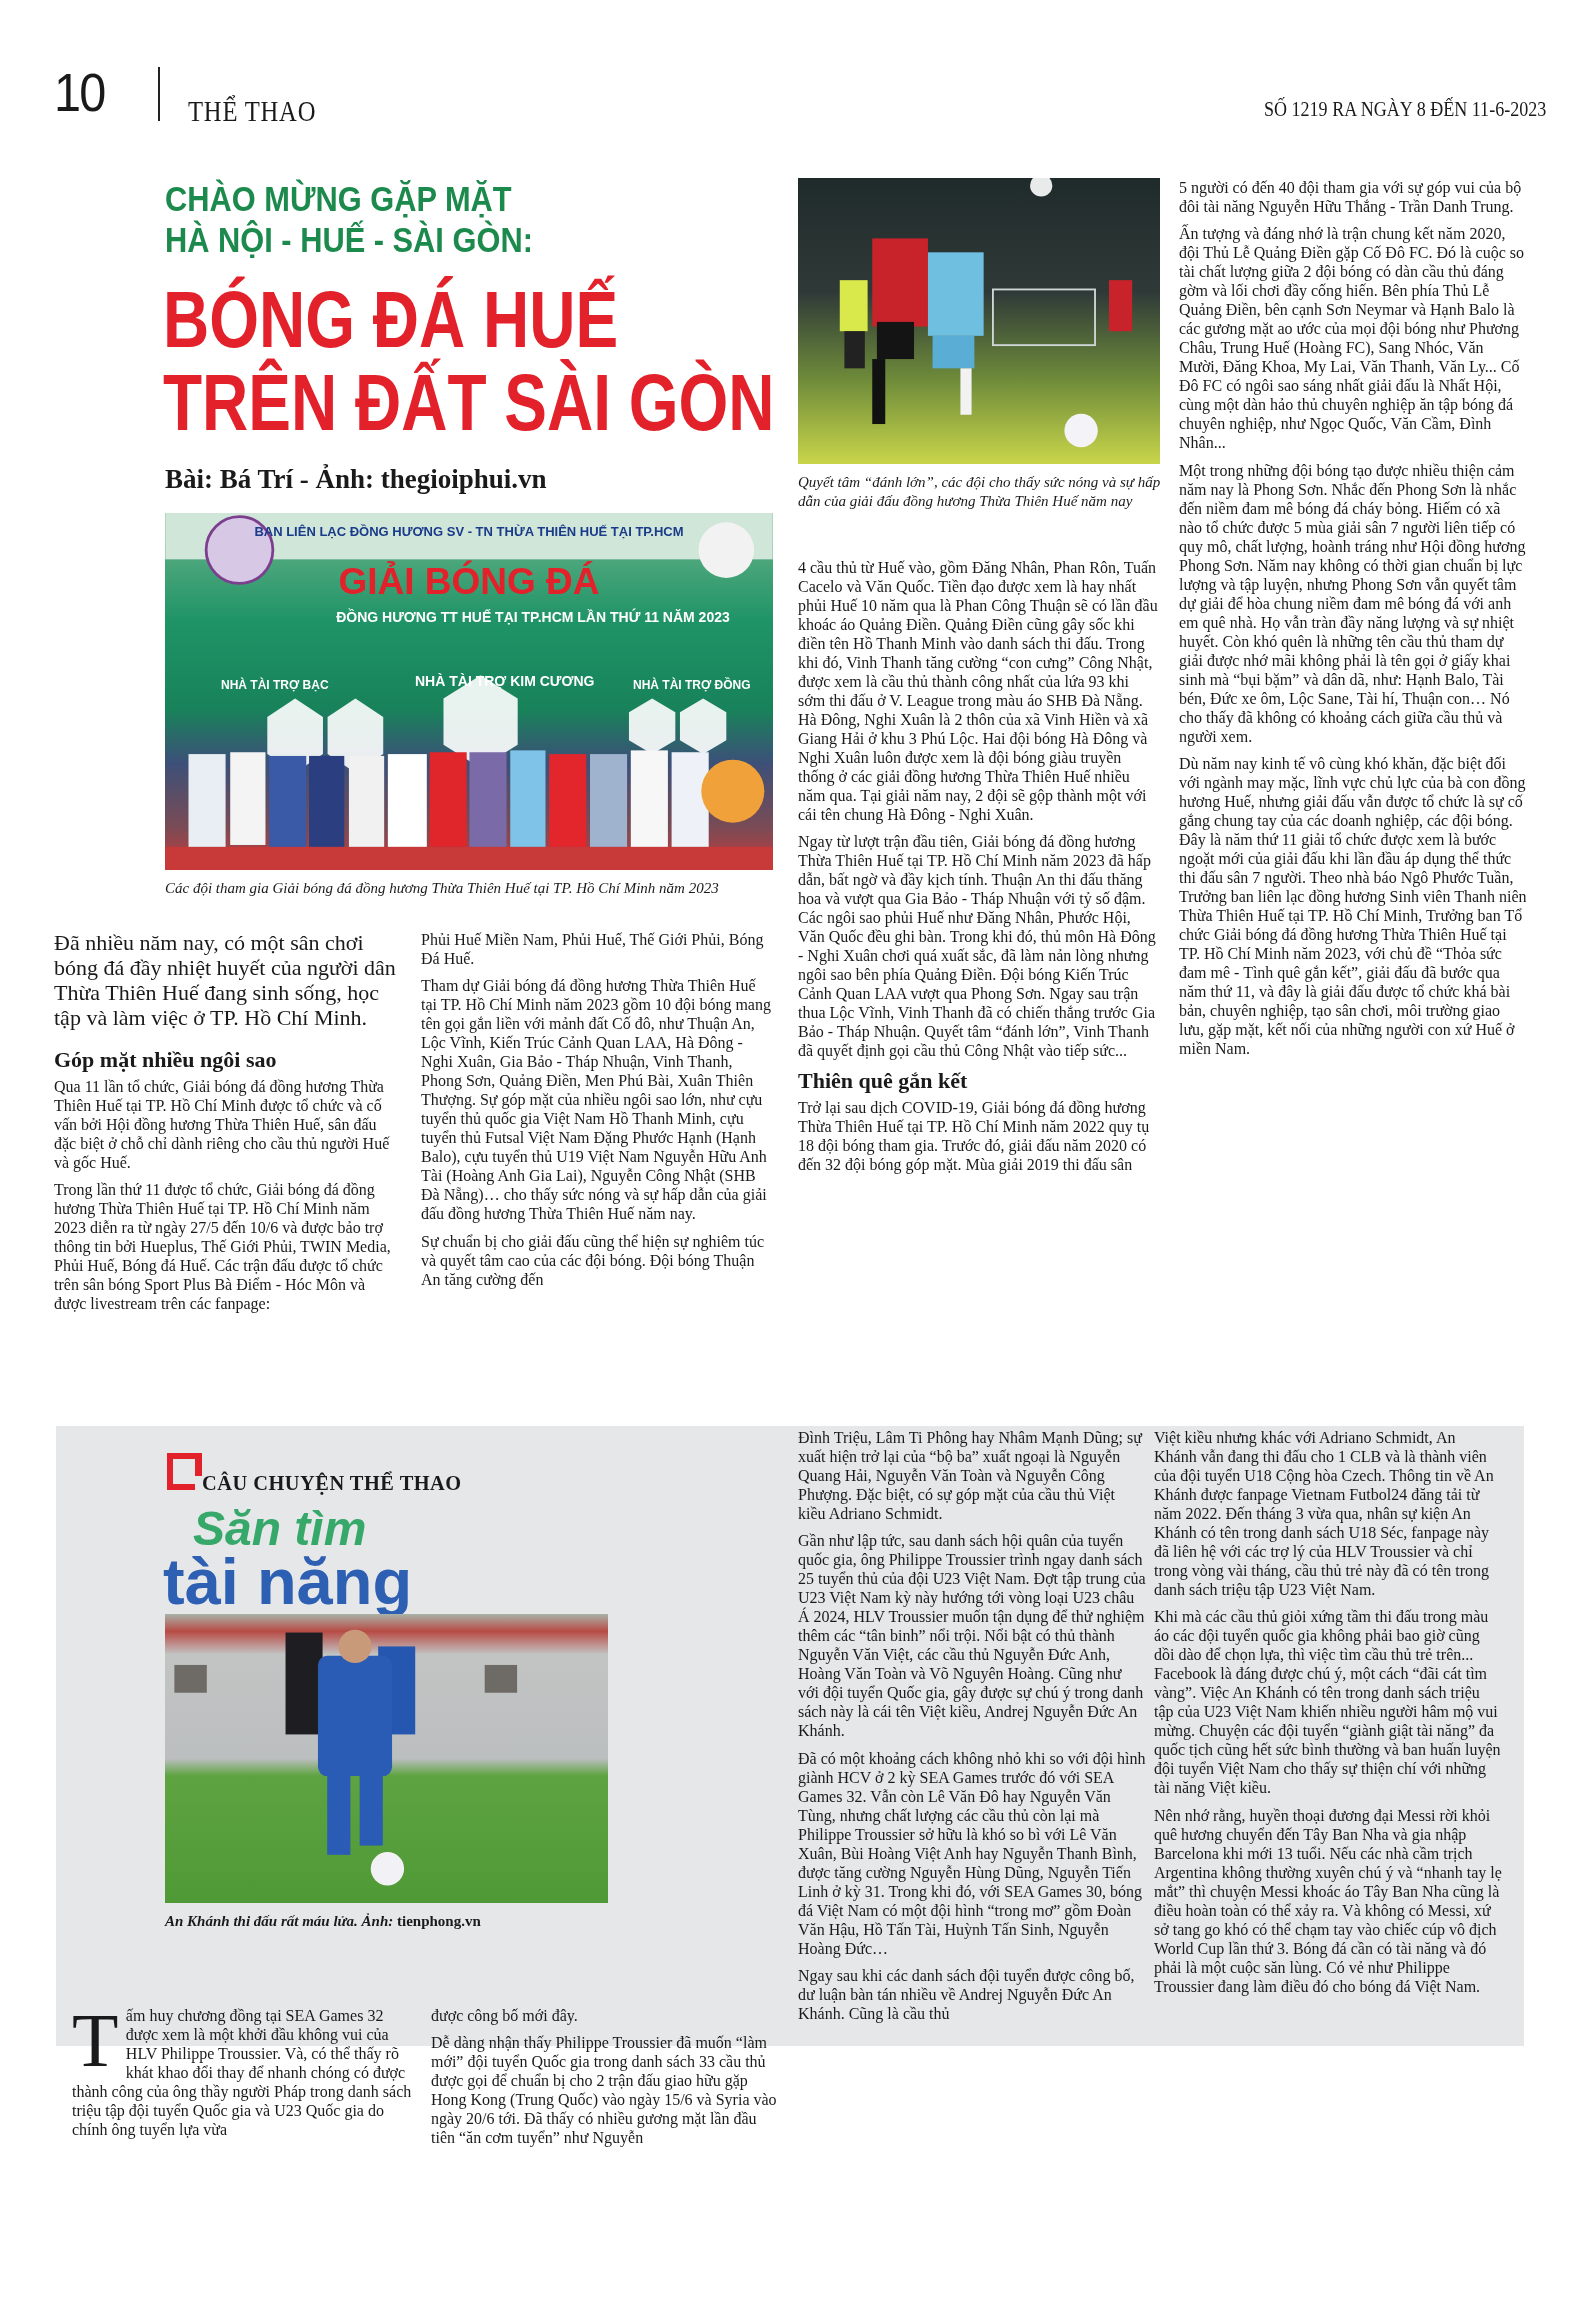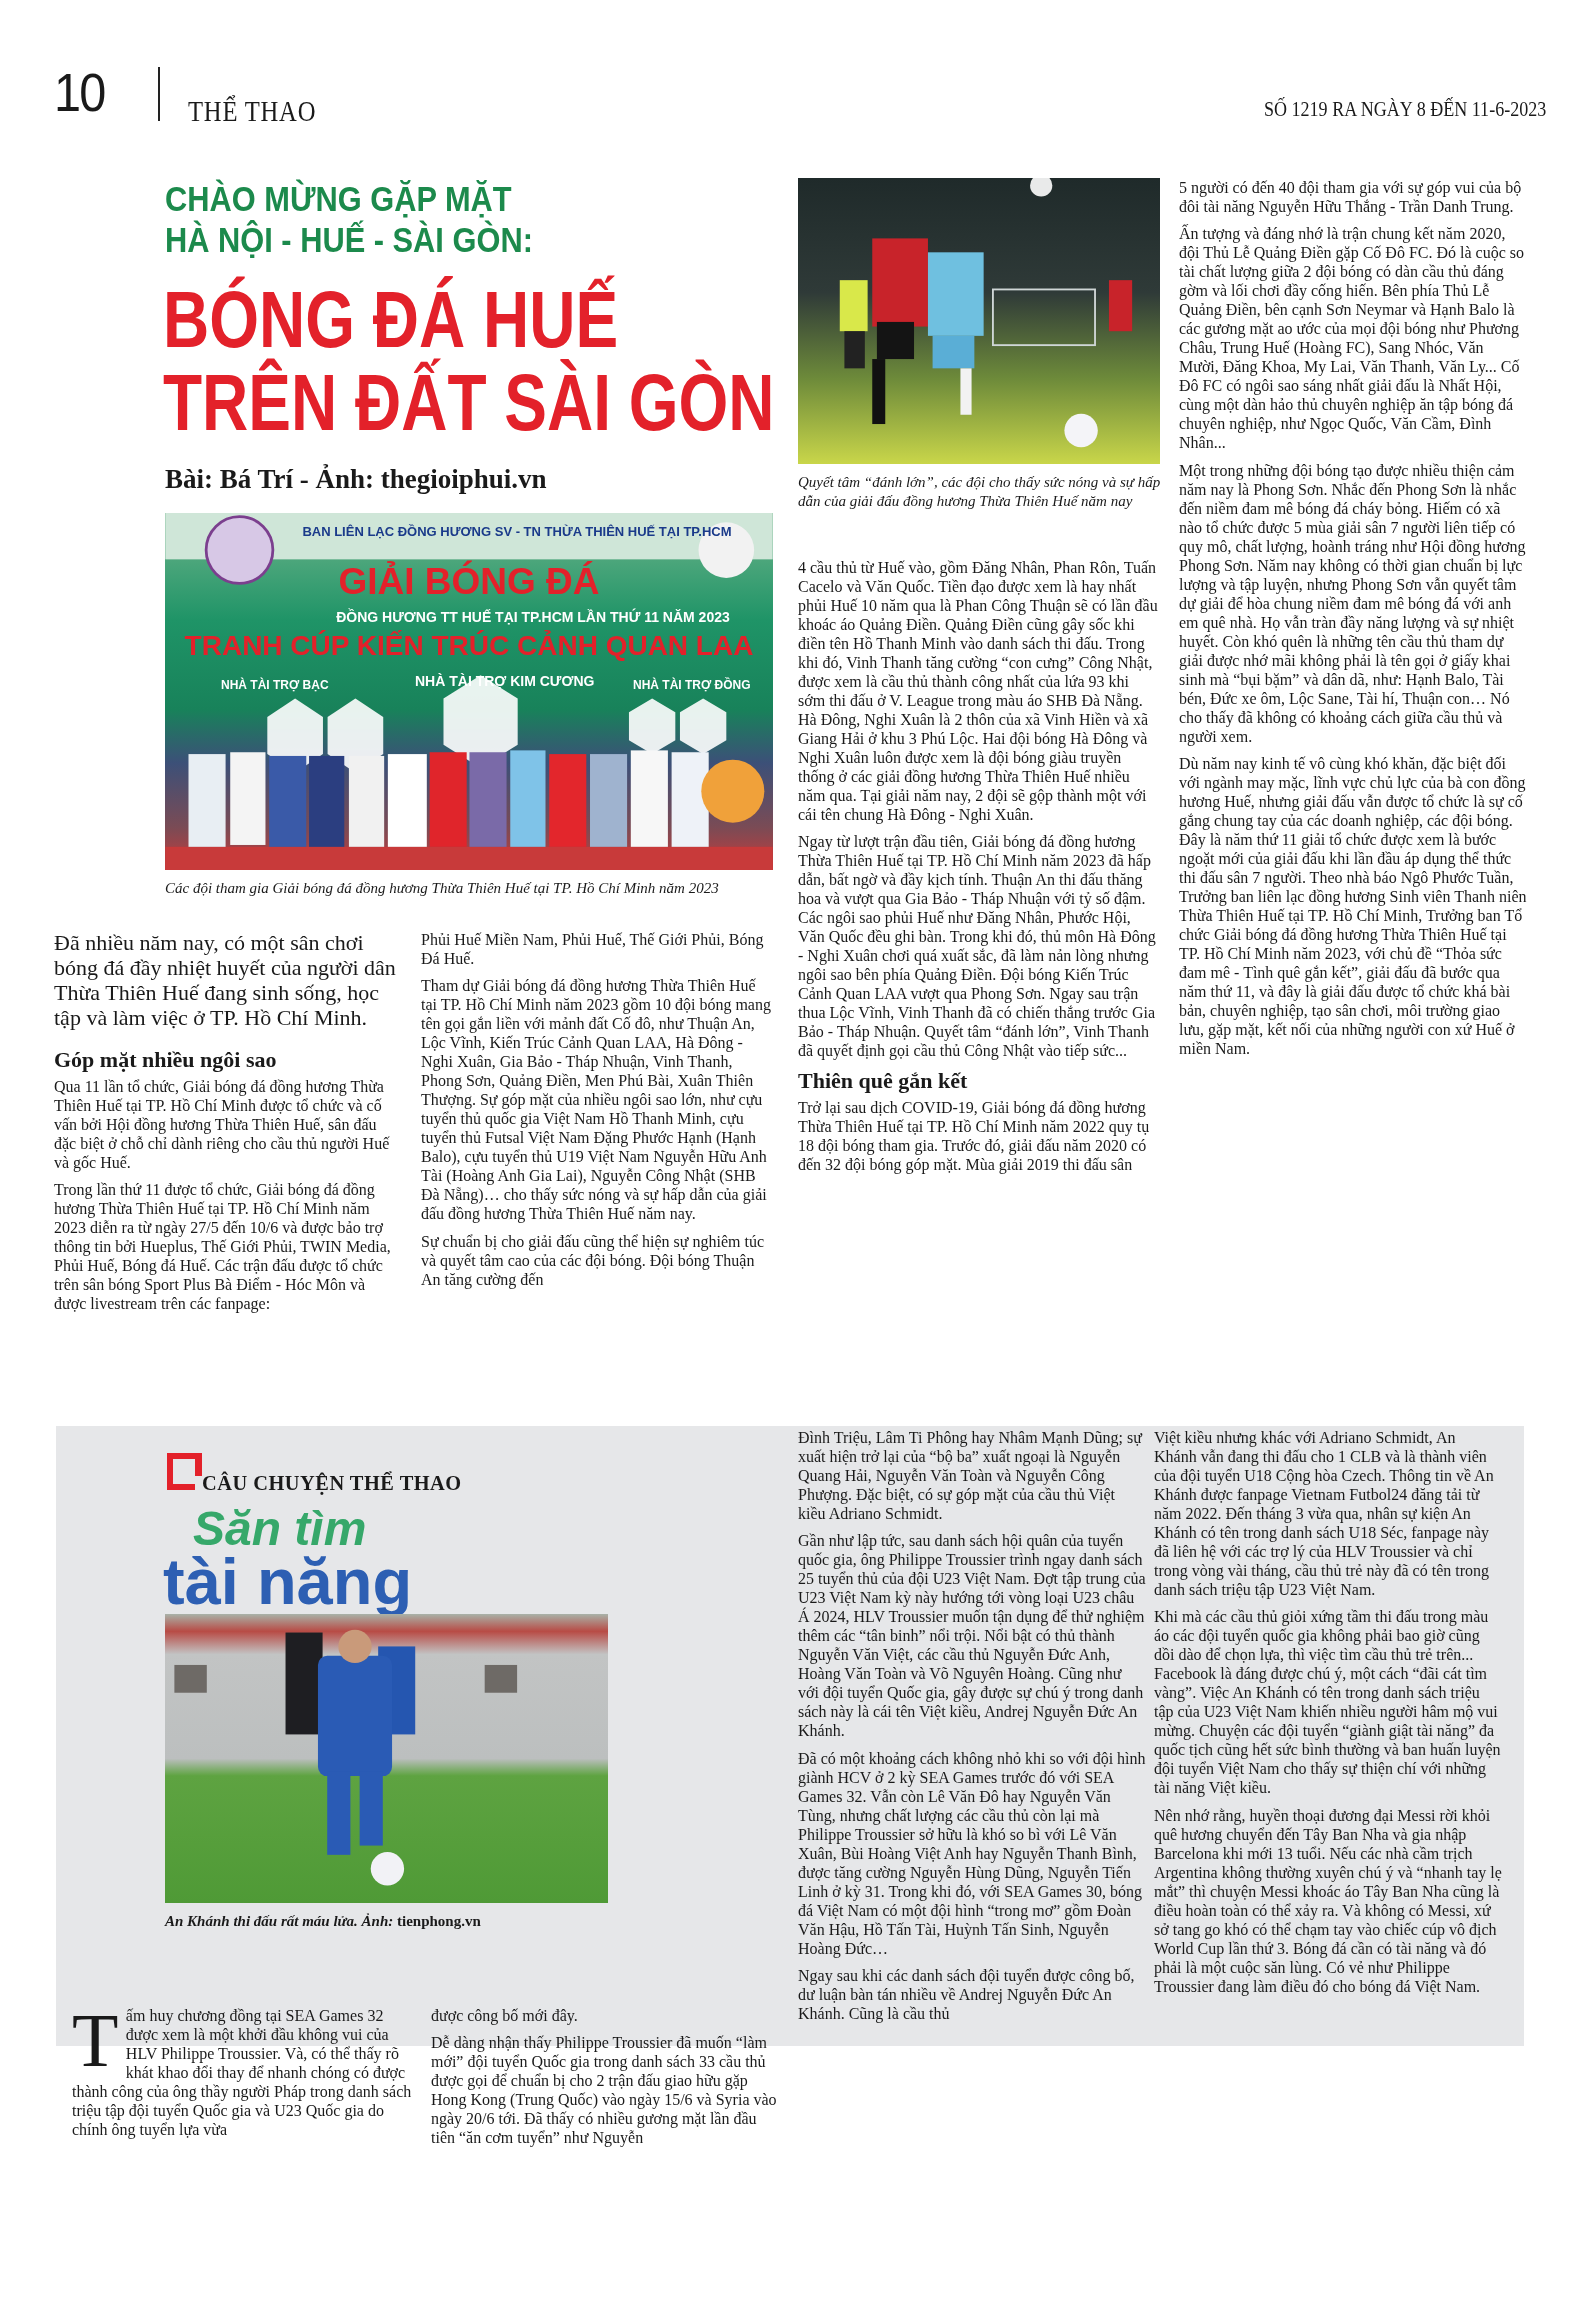--- a/index.html
+++ b/index.html
@@ -68,24 +68,23 @@
       <rect x="285" y="258" width="40" height="102" fill="#e0252b"></rect>
       <rect x="328" y="258" width="40" height="102" fill="#7a6aa8"></rect>
       <rect x="372" y="256" width="38" height="104" fill="#7fc3e8"></rect>
       <rect x="414" y="260" width="40" height="100" fill="#e3262c"></rect>
       <rect x="458" y="260" width="40" height="100" fill="#9fb3cf"></rect>
       <rect x="502" y="256" width="40" height="104" fill="#f7f7f7"></rect>
       <rect x="546" y="258" width="40" height="102" fill="#eef2f8"></rect>
       <circle cx="612" cy="300" r="34" fill="#f0a13a"></circle>
     </g>
   </svg>
-  <div style="position:absolute;left:0;top:11px;width:608px;text-align:center;font-family:'Liberation Sans',sans-serif;font-weight:700;font-size:13px;color:#1a3a8a;margin-left:48px;">BAN LIÊN LẠC ĐỒNG HƯƠNG SV - TN THỪA THIÊN HUẾ TẠI TP.HCM</div>
+  <div style="position:absolute;left:0;top:11px;width:608px;text-align:center;font-family:'Liberation Sans',sans-serif;font-weight:700;font-size:13px;color:#1a3a8a;">BAN LIÊN LẠC ĐỒNG HƯƠNG SV - TN THỪA THIÊN HUẾ TẠI TP.HCM</div>
   <div style="position:absolute;left:0;top:48px;width:608px;text-align:center;font-family:'Liberation Sans',sans-serif;font-weight:700;font-size:37px;color:#e3212a;">GIẢI BÓNG ĐÁ</div>
   <div style="position:absolute;left:0;top:96px;width:736px;text-align:center;font-family:'Liberation Sans',sans-serif;font-weight:700;font-size:14px;color:#ffffff;">ĐỒNG HƯƠNG TT HUẾ TẠI TP.HCM LẦN THỨ 11 NĂM 2023</div>
-  <div style="position:absolute;left:0;top:117px;width:608px;text-align:center;font-family:'Liberation Sans',sans-serif;font-weight:700;font-size:28px;color:#e3212a;">TRANH CÚP KIẾN TRÚC CẢNH QUAN LAA</div>
   <div style="position:absolute;left:56px;top:165px;font-family:'Liberation Sans',sans-serif;font-weight:700;font-size:12px;color:#fff;">NHÀ TÀI TRỢ BẠC</div>
   <div style="position:absolute;left:250px;top:160px;font-family:'Liberation Sans',sans-serif;font-weight:700;font-size:14px;color:#fff;">NHÀ TÀI TRỢ KIM CƯƠNG</div>
   <div style="position:absolute;left:468px;top:165px;font-family:'Liberation Sans',sans-serif;font-weight:700;font-size:12px;color:#fff;">NHÀ TÀI TRỢ ĐỒNG</div>
 </div>
 <div class="abs caption" style="left:165px;top:879px;width:608px;">Các đội tham gia Giải bóng đá đồng hương Thừa Thiên Huế tại TP. Hồ Chí Minh năm 2023</div>
 
 <div class="abs img" style="left:798px;top:178px;width:362px;height:286px;background:linear-gradient(180deg,#1f2a2a 0%,#2f3a38 40%,#6d8a3a 70%,#c9d64a 100%);">
   <svg width="362" height="286" viewBox="0 0 390 308">
     <circle cx="262" cy="8" r="12" fill="#ffffff" opacity="0.9"></circle>
     <rect x="210" y="120" width="110" height="60" fill="none" stroke="#cfd6d6" stroke-width="2"></rect>

